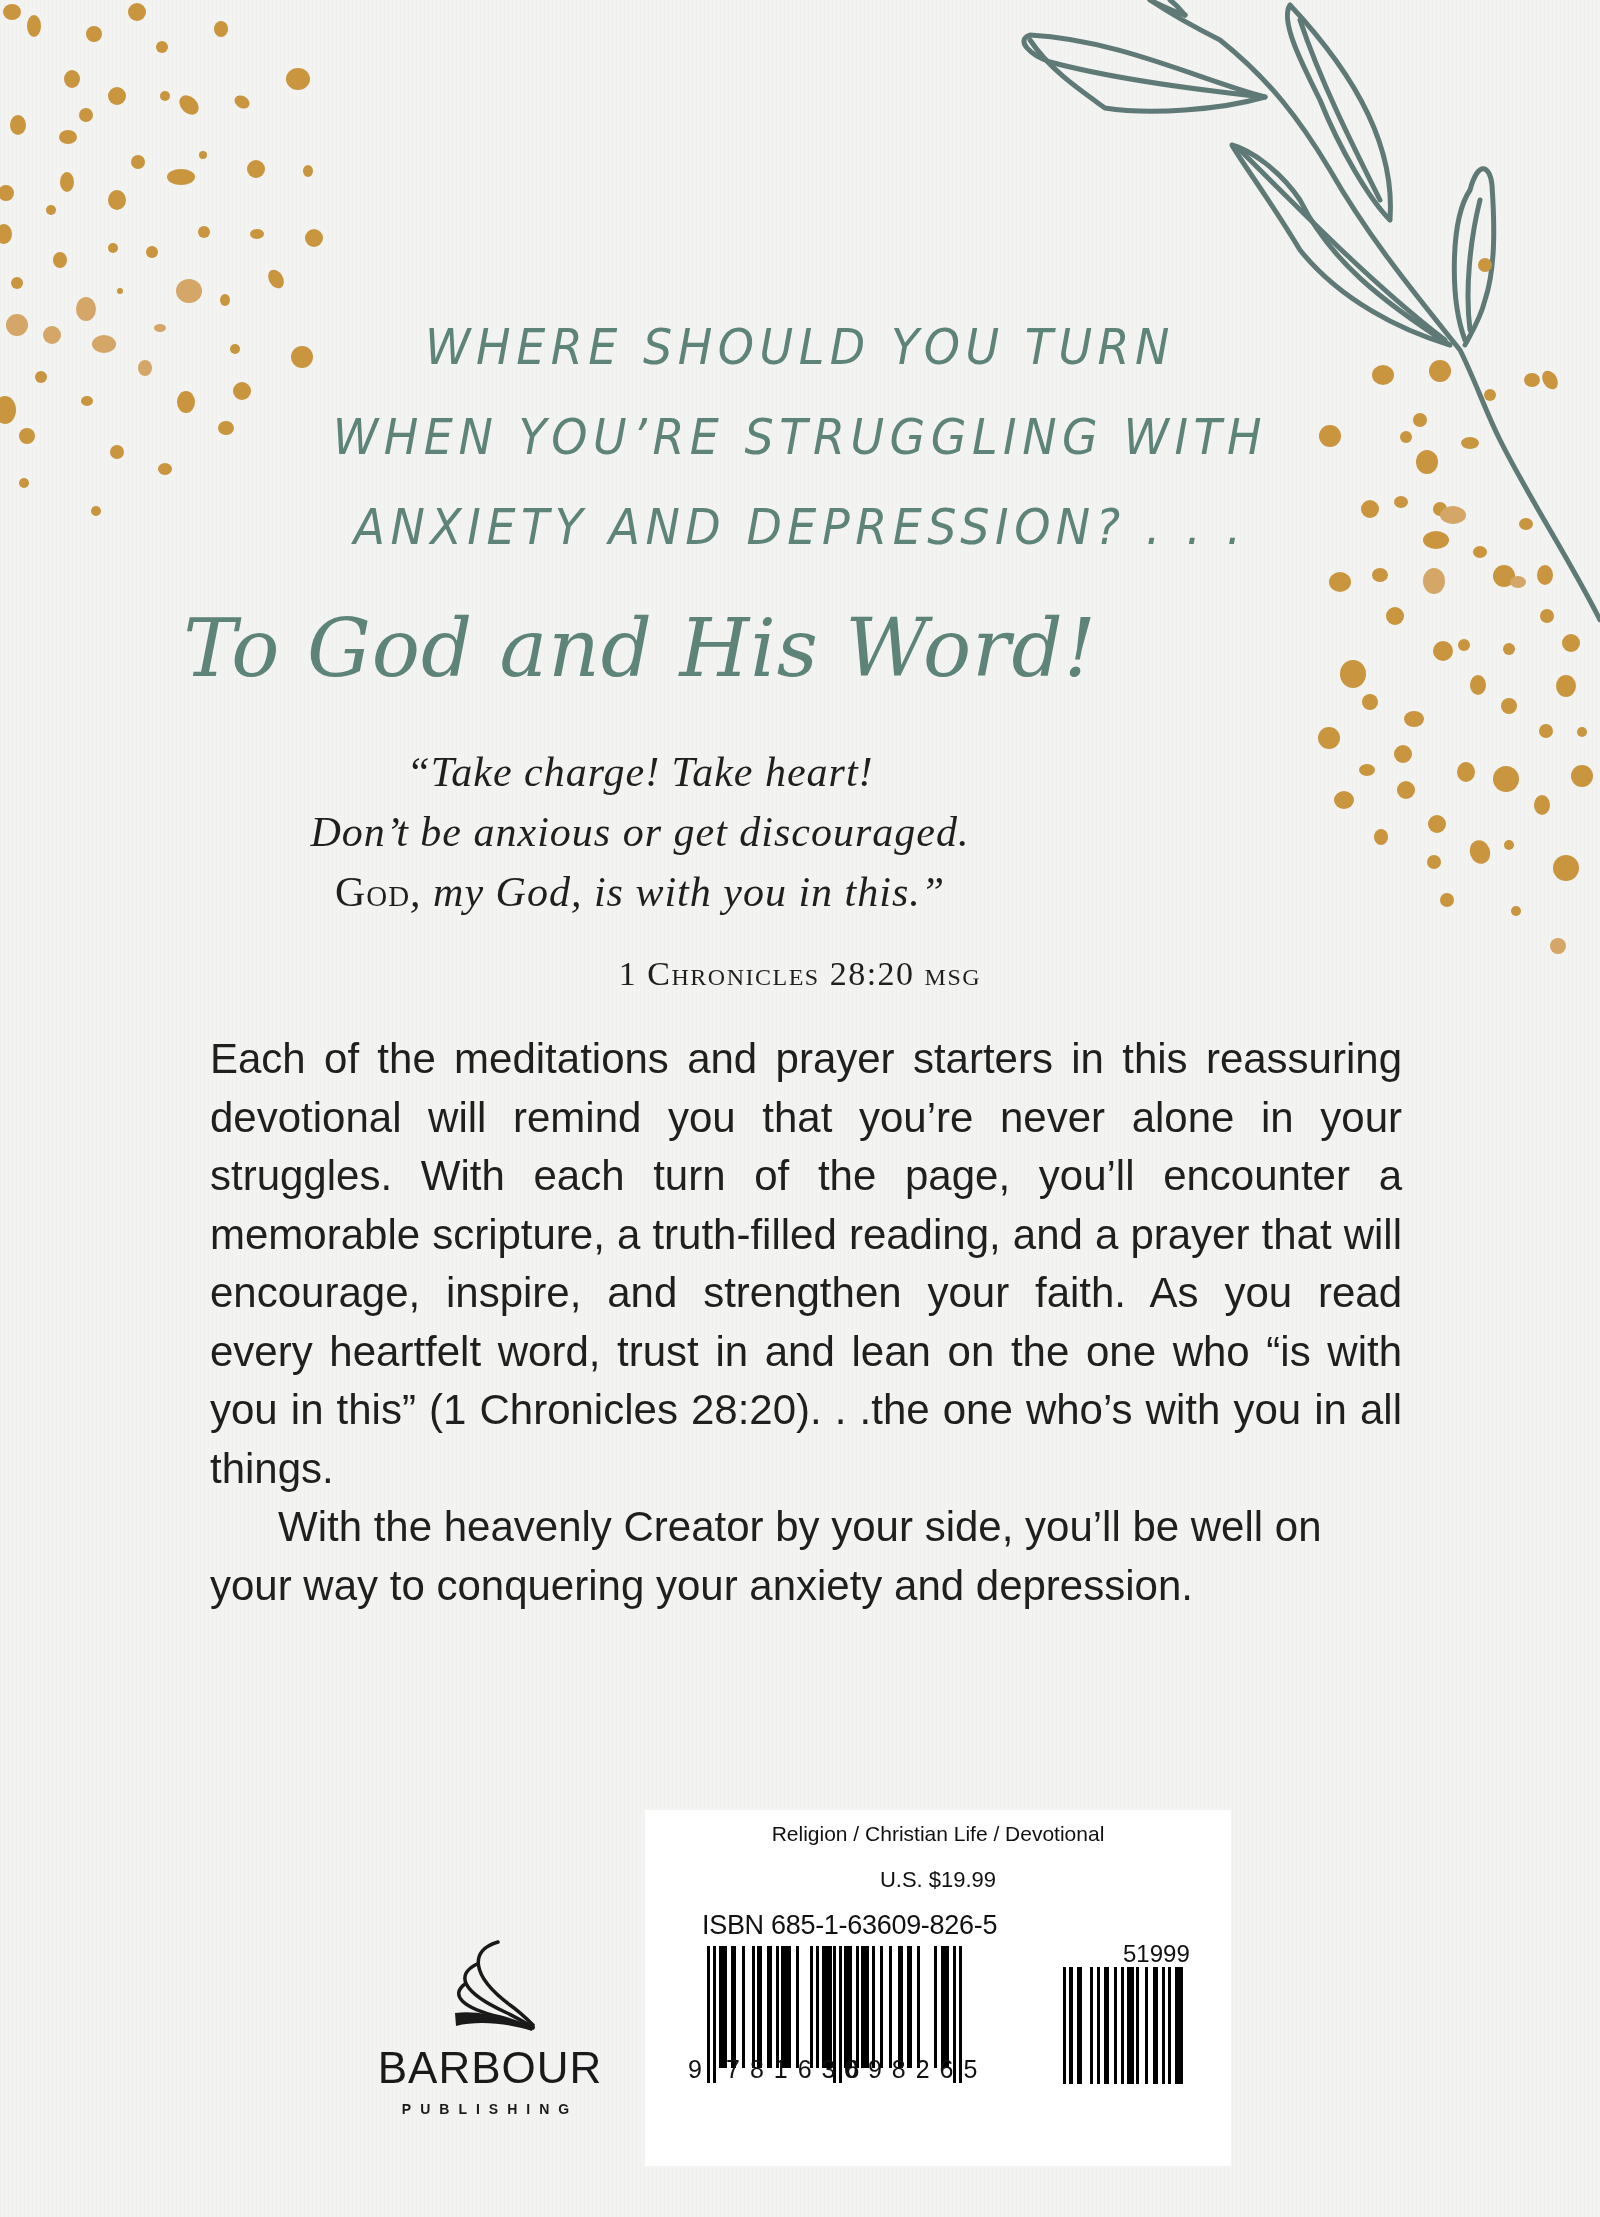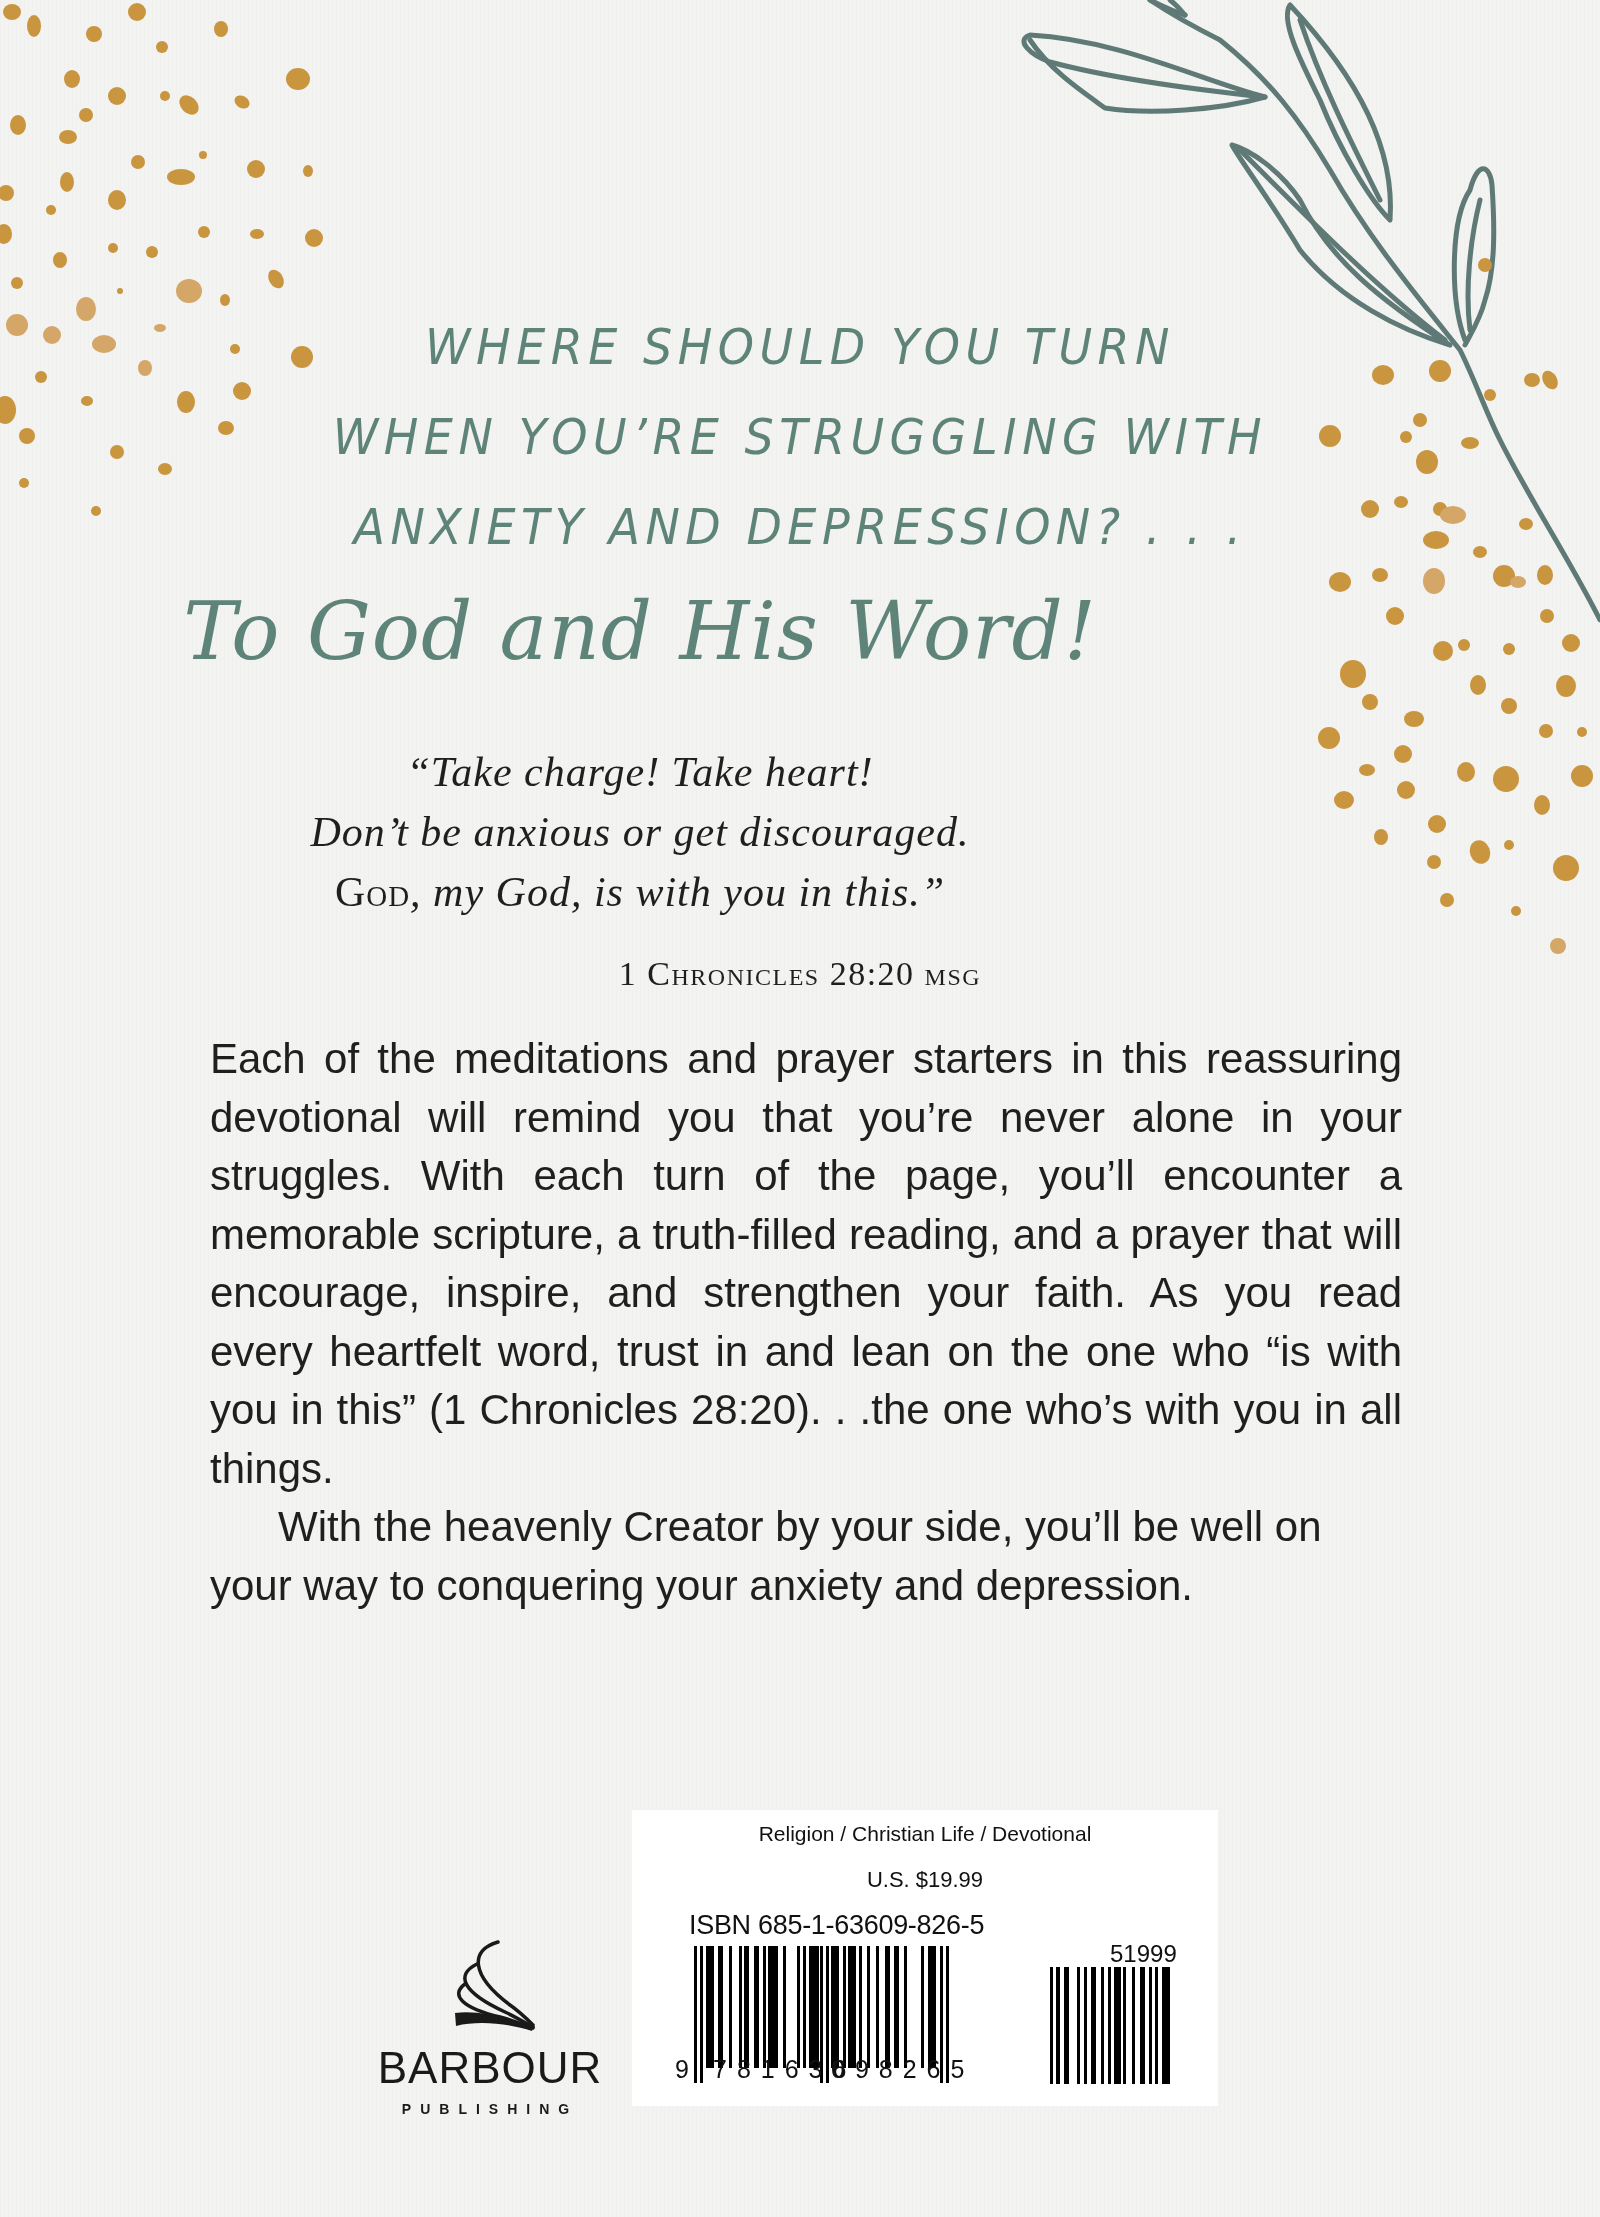--- a/index.html
+++ b/index.html
@@ -11,21 +11,21 @@
     font-family:"Liberation Serif", serif;
   }
   .layer { position:absolute; left:0; top:0; }
   .headline {
     position:absolute; left:0; width:1600px; text-align:center;
     color:#5e8479; font-family:"DejaVu Sans", sans-serif; font-weight:normal;
     font-style:italic; letter-spacing:6px; font-size:50px; text-transform:uppercase;
     transform:scaleX(0.92);
   }
   .script {
-    position:absolute; left:0; width:1280px; text-align:center; top:585px;
+    position:absolute; left:0; width:1280px; text-align:center; top:602px;
     color:#5e8479; font-family:"DejaVu Serif", serif; font-style:italic;
     font-size:80px; letter-spacing:1px;
   }
   .quote-line {
     position:absolute; left:0; width:1280px; text-align:center;
     color:#1f1f1f; font-family:"Liberation Serif", serif; font-style:italic;
     font-size:42px; letter-spacing:1px;
   }
   .smallcaps { font-style:normal; font-variant:small-caps; }
   .reference {
@@ -34,21 +34,21 @@
     font-variant:small-caps; letter-spacing:1.5px;
   }
   .body-text {
     position:absolute; left:210px; width:1192px; top:1030px;
     color:#1f1f1f; font-family:Liberation Sans, sans-serif; font-size:42px;
     line-height:58.5px; text-align:justify;
   }
   .body-text p { margin:0; }
   .body-text p.indent { text-indent:68px; text-align:left; }
   .barcode-box {
-    position:absolute; left:632px; top:1810px; width:586px; height:296px;
+    position:absolute; left:645px; top:1810px; width:586px; height:356px;
     background:#ffffff;
   }
   .bc-text { position:absolute; font-family:"Liberation Sans", sans-serif; color:#111; }
   .bc-category { left:0; width:100%; text-align:center; top:12px; font-size:21px; }
   .bc-price { left:0; width:100%; text-align:center; top:57px; font-size:22px; }
   .bc-isbn { left:57px; top:100px; font-size:27px; letter-spacing:-0.3px; }
   .bc-digit-lead { left:43px; top:245px; font-size:25px; }
   .bc-digits { top:245px; font-size:25px; letter-spacing:10px; }
   .bc-addon { left:478px; top:130px; font-size:24px; }
   .logo-text {

